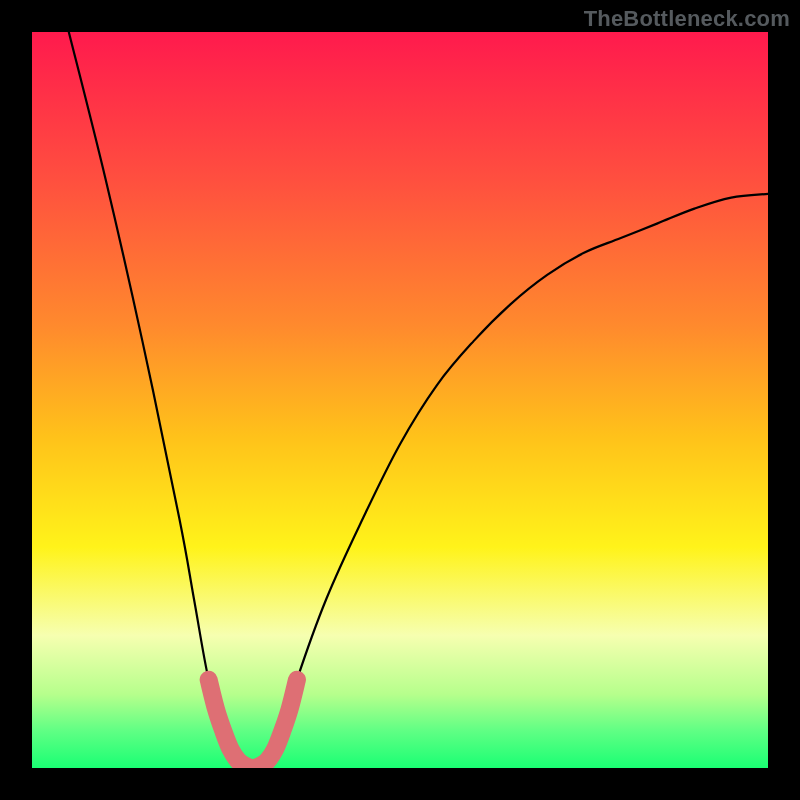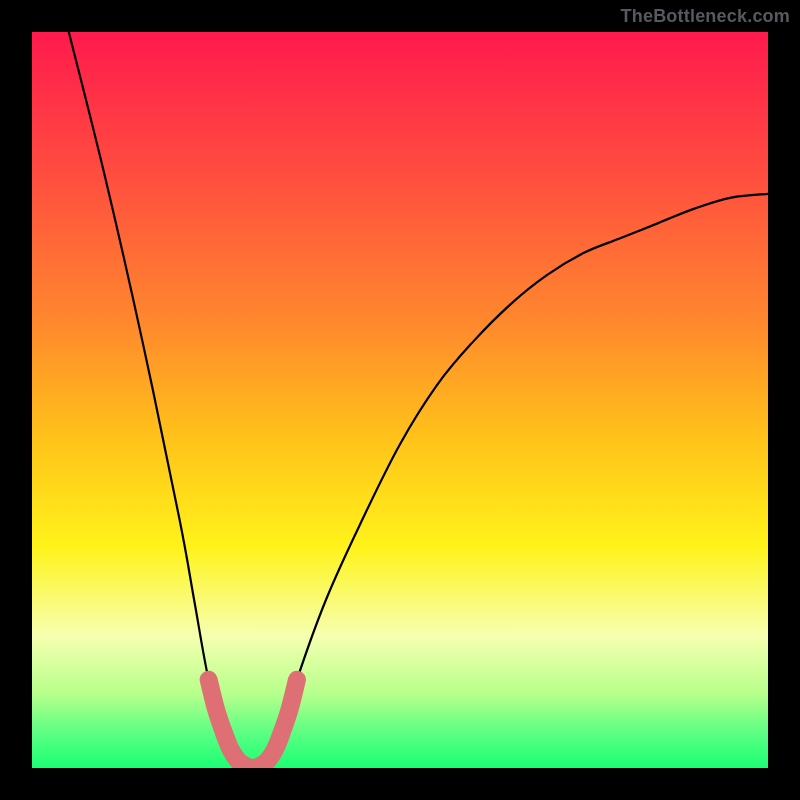--- a/index.html
+++ b/index.html
@@ -29,21 +29,21 @@
     position: absolute;
     left: 0;
     top: 0;
     width: 100%;
     height: 100%;
   }
   .watermark {
     position: absolute;
     top: 6px;
     right: 10px;
-    font-size: 18px;
+    font-size: 22px;
     font-weight: 600;
     color: #555a5e;
     letter-spacing: 0.2px;
   }
   svg.curve {
     position: absolute;
     left: 0;
     top: 0;
     width: 100%;
     height: 100%;

